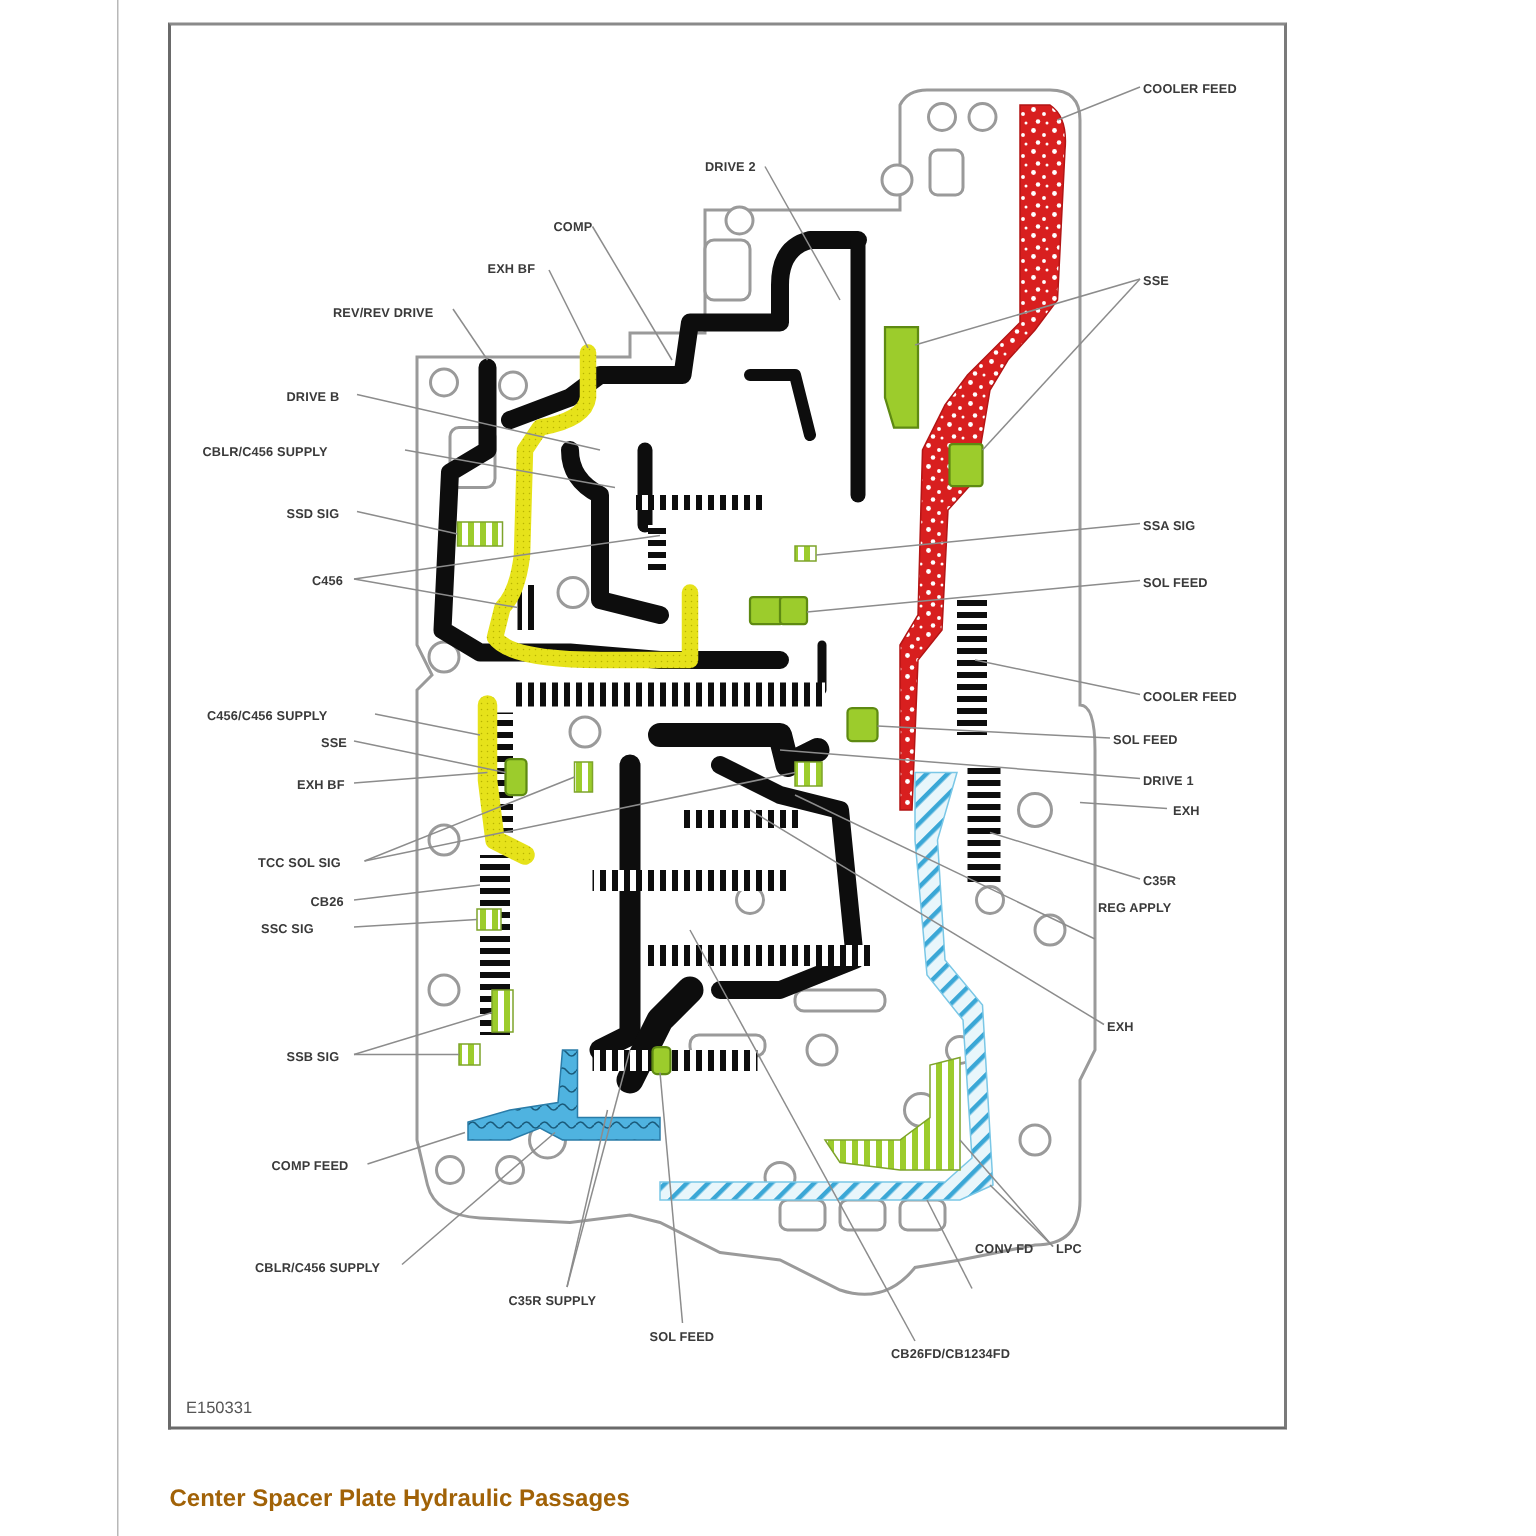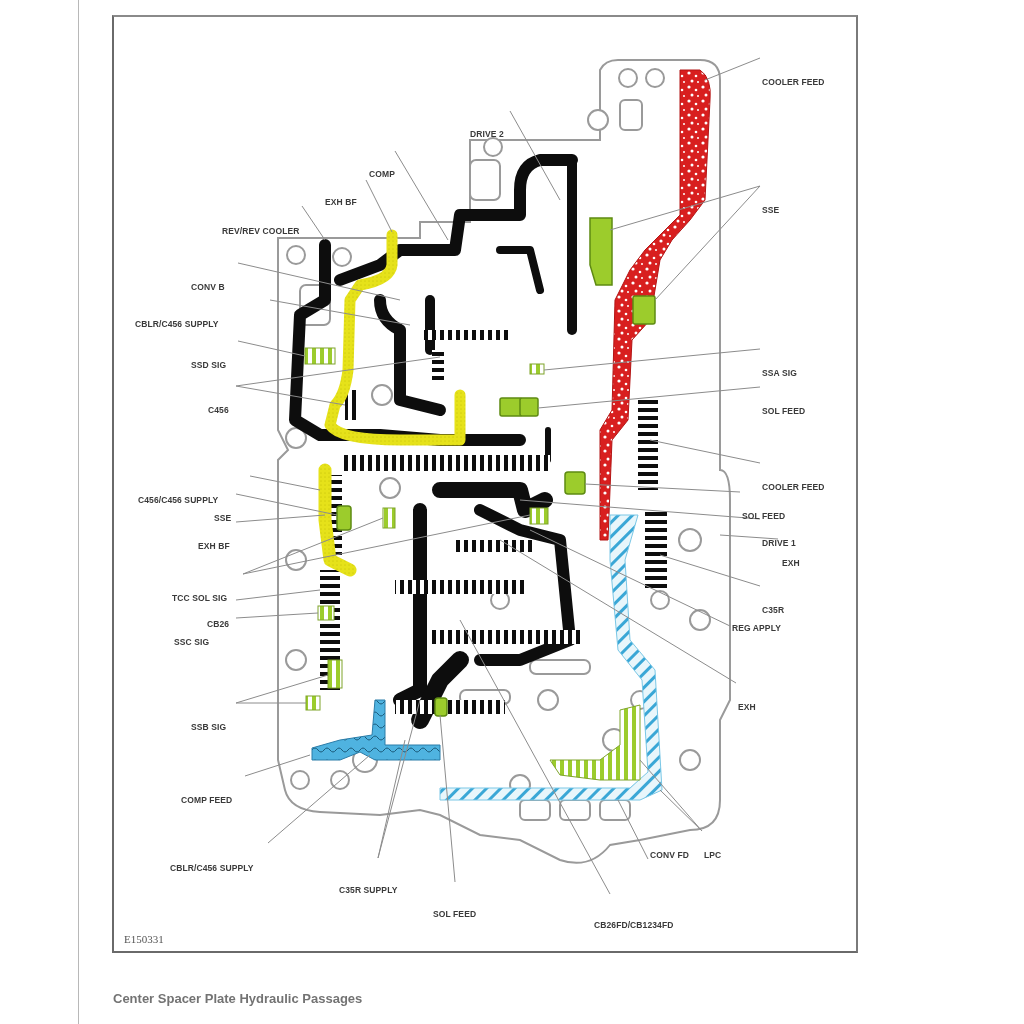--- a/index.html
+++ b/index.html
@@ -1,22 +1,22 @@
 <!DOCTYPE html>
 <html><head>
 <meta charset="utf-8">
 <style>
   html, body { margin:0; padding:0; background:#ffffff; }
   body { width:1024px; height:1024px; position:relative; overflow:hidden; font-family:"Liberation Sans", sans-serif; }
   .page-rule { position:absolute; left:78px; top:0; width:1px; height:1024px; background:#b8b8b8; }
   .figure-frame { position:absolute; left:112px; top:15px; width:746px; height:938px; border:2px solid #6a6a6a; border-top-color:#8a8a8a; border-right-color:#7a7a7a; box-sizing:border-box; background:#fff; }
   .diagram { position:absolute; left:0; top:0; }
-  .lbl { position:absolute; font-family:"Liberation Sans", sans-serif; font-size:8.5px; font-weight:bold; color:#3a3a3a; white-space:nowrap; letter-spacing:0.1px;margin-top:23px; }
-  .figure-id { position:absolute; left:10px; bottom:6px; font-size:11px; color:#555; font-family:Liberation Serif, serif; }
-  .caption { position:absolute; left:113px; top:991px; font-size:13px; font-weight:bold; color:#737373; font-family:"Liberation Sans", sans-serif; }
+  .lbl { position:absolute; font-family:"Liberation Sans", sans-serif; font-size:8.5px; font-weight:bold; color:#3a3a3a; white-space:nowrap; letter-spacing:0.1px; }
+  .figure-id { position:absolute; left:10px; bottom:6px; font-size:11px; color:#555; font-family:Liberation Sans, sans-serif; }
+  .caption { position:absolute; left:113px; top:991px; font-size:16px; font-weight:bold; color:#a16207; font-family:"Liberation Sans", sans-serif; }
 </style>
 </head>
 <body>
 
 <div class="page-rule"></div>
 
 <div class="figure-frame">
   <span class="figure-id">E150331</span>
 </div>
 
@@ -192,22 +192,22 @@
     <line x1="760" y1="586" x2="660" y2="555"></line>
     <line x1="730" y1="626" x2="530" y2="530"></line>
     <line x1="736" y1="683" x2="500" y2="540"></line>
     <line x1="702" y1="831" x2="640" y2="760"></line>
     <line x1="702" y1="831" x2="660" y2="790"></line>
     <line x1="648" y1="859" x2="618" y2="800"></line>
   </g>
 </svg>
 
 <div>
-  <span class="lbl" style="left:222px;top:203px">REV/REV COOLER</span>
-  <span class="lbl" style="left:191px;top:259px">CONV B</span>
+  <span class="lbl" style="left:222px;top:203px">REV/REV DRIVE</span>
+  <span class="lbl" style="left:191px;top:259px">DRIVE B</span>
   <span class="lbl" style="left:135px;top:296px">CBLR/C456 SUPPLY</span>
   <span class="lbl" style="left:191px;top:337px">SSD SIG</span>
   <span class="lbl" style="left:208px;top:382px">C456</span>
   <span class="lbl" style="left:138px;top:472px">C456/C456 SUPPLY</span>
   <span class="lbl" style="left:214px;top:490px">SSE</span>
   <span class="lbl" style="left:198px;top:518px">EXH BF</span>
   <span class="lbl" style="left:172px;top:570px">TCC SOL SIG</span>
   <span class="lbl" style="left:207px;top:596px">CB26</span>
   <span class="lbl" style="left:174px;top:614px">SSC SIG</span>
   <span class="lbl" style="left:191px;top:699px">SSB SIG</span>

